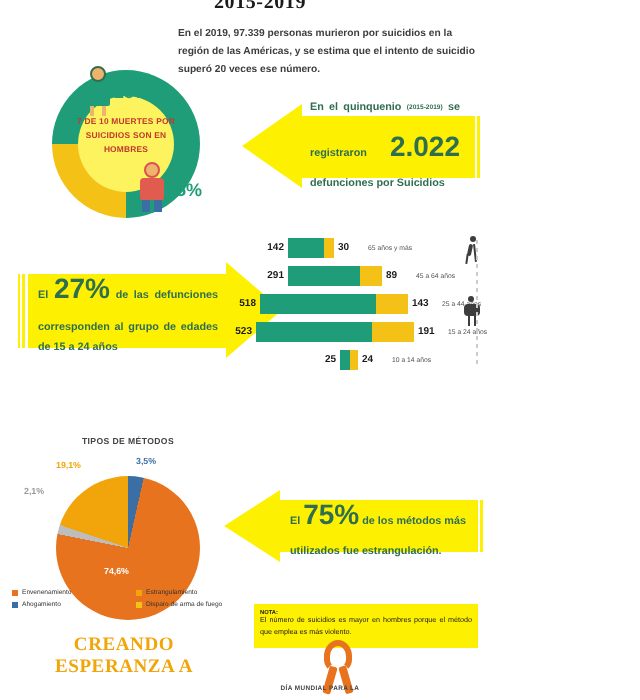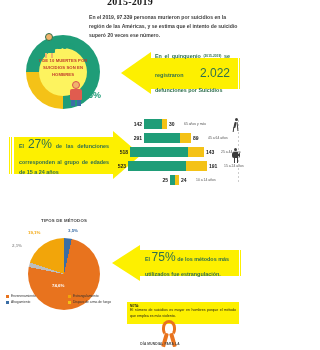--- a/index.html
+++ b/index.html
@@ -84,21 +84,21 @@
   }
   .arrow-head {
     position: absolute;
     width: 0; height: 0;
   }
   .cb-text {
     font-size: 5.4px; line-height: 1.95;
     font-weight: bold; color: #2f6f4f;
     text-align: justify;
   }
-  .cb-big { font-size: 12px; font-weight: normal; }
+  .cb-big { font-size: 14px; font-weight: bold; }
   .cb-small { font-size: 3.3px; vertical-align: middle; }
 
   
   #callout1 { left: 150px; top: 58px; width: 86px; height: 31px; padding: 3px 6px 3px 5px; }
   #callout1-head { left: 121px; top: 52px;
     border-top: 21px solid transparent; border-bottom: 21px solid transparent;
     border-right: 30px solid #fdf000; }
   #callout1-tail { position: absolute; left: 236px; top: 58px; width: 5px; height: 31px;
     background: repeating-linear-gradient(90deg,#fdf000 0 1.5px,#ffffff 1.5px 2.5px); }
 
@@ -344,20 +344,21 @@
       <span>de los métodos más utilizados fue estrangulación.</span>
     </div>
   </div>
   <div id="callout3-tail"></div>
 
   <div id="nota-box">
     <div class="nota-label">NOTA:</div>
     <div class="nota-text">El número de suicidios es mayor en hombres porque el método que emplea es más violento.</div>
   </div>
 
+  <div class="footer-head">CREANDO ESPERANZA A</div>
   <div class="ribbon">
     <span class="ribbon-loop"></span>
     <span class="ribbon-tail rt-l"></span>
     <span class="ribbon-tail rt-r"></span>
   </div>
   <div class="footer-note">DÍA MUNDIAL PARA LA</div>
 
 </div>
 
 </body></html>

